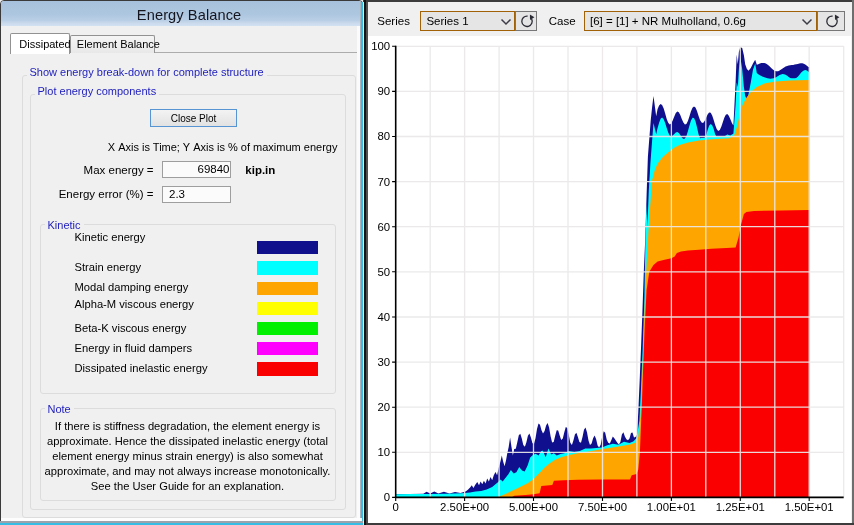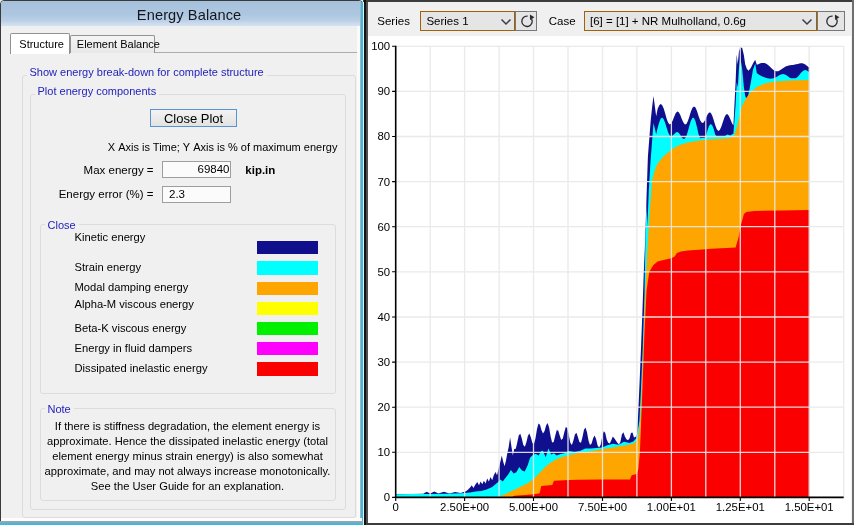--- a/index.html
+++ b/index.html
@@ -50,21 +50,21 @@
 #tab1 span { position:absolute; left:8.5px; top:4px; font-size:11px; color:#000; }
 
 
 .gbox { position:absolute; border:1px solid #dcdcdc; border-radius:3px; }
 .glabel { position:absolute; font-size:11px; color:#2222bc; background:#f0f0f0; padding:0 3px;
   white-space:nowrap; }
 
 
 #closebtn { position:absolute; left:150px; top:108.8px; width:87px; height:18.5px;
   border:1px solid #5694d4; background:linear-gradient(#f3f3f3,#e9e9e9 60%,#e2e2e2);
-  font-size:13px; color:#000; text-align:center; line-height:17.5px; }
+  font-size:10px; color:#000; text-align:center; line-height:17.5px; }
 .inp { position:absolute; left:162px; width:68.5px; height:17px; background:#fbfbfb;
   border:1px solid #9e9e9e; font-size:11.5px; color:#000; padding:1.5px 0 0 6px; }
 .flabel { position:absolute; font-size:11.5px; color:#000; white-space:nowrap; }
 .ltxt { position:absolute; left:74.5px; font-size:11.2px; color:#000; white-space:nowrap; }
 .lsw { position:absolute; left:257px; width:61.3px; height:13.4px; }
 .ntln { position:absolute; left:39px; width:297px; text-align:center; font-size:11.2px;
   color:#000; white-space:nowrap; }
 </style></head>
 <body>
 <div id="stage">
@@ -137,40 +137,40 @@
     <div id="dlg-border"></div>
     <div id="titlebar">
         <div class="t">Energy Balance</div>
       </div>
 
     <div id="tab-pane-line"></div>
     <div id="tab2">
         <span>Element Balance</span>
       </div>
     <div id="tab1">
-        <span>Structure</span>
+        <span>Dissipated</span>
       </div>
 
     <div class="gbox" style="left:21.5px; top:74.5px; width:334px; height:443px;"></div>
     <div class="glabel" style="left:26.5px; top:66px;">Show energy break-down for complete structure</div>
 
     <div class="gbox" style="left:30px; top:93.5px; width:315.5px; height:416.5px;"></div>
     <div class="glabel" style="left:34.5px; top:85px;">Plot energy components</div>
 
     <div id="closebtn">Close Plot</div>
 
     <div class="flabel" style="left:77.8px; top:140.5px; font-size:11px;margin-left:30px;">X&nbsp;Axis is Time; Y&nbsp;Axis is % of maximum energy</div>
     <div class="flabel" style="left:83.6px; top:164.2px;">Max energy =</div>
     <div class="inp" style="top:160.5px;text-align:right;">69840</div>
     <div class="flabel" style="left:245.3px; top:164px; font-weight:bold;">kip.in</div>
     <div class="flabel" style="left:58.7px; top:187.8px;">Energy error (%) =</div>
     <div class="inp" style="top:185.5px;">2.3</div>
 
     <div class="gbox" style="left:39.5px; top:224px; width:296px; height:170px;"></div>
-    <div class="glabel" style="left:44.5px; top:218.5px;">Close</div>
+    <div class="glabel" style="left:44.5px; top:218.5px;">Kinetic</div>
 <div class="ltxt" style="top:231px">Kinetic energy</div>
 <div class="lsw" style="top:241.1px;background:#10108c"></div>
 <div class="ltxt" style="top:261.0px">Strain energy</div>
 <div class="lsw" style="top:261.3px;background:#00ffff"></div>
 <div class="ltxt" style="top:281.2px">Modal damping energy</div>
 <div class="lsw" style="top:281.5px;background:#ffa500"></div>
 <div class="ltxt" style="top:298px">Alpha-M viscous energy</div>
 <div class="lsw" style="top:301.7px;background:#ffff00"></div>
 <div class="ltxt" style="top:321.6px">Beta-K viscous energy</div>
 <div class="lsw" style="top:321.9px;background:#00f000"></div>

